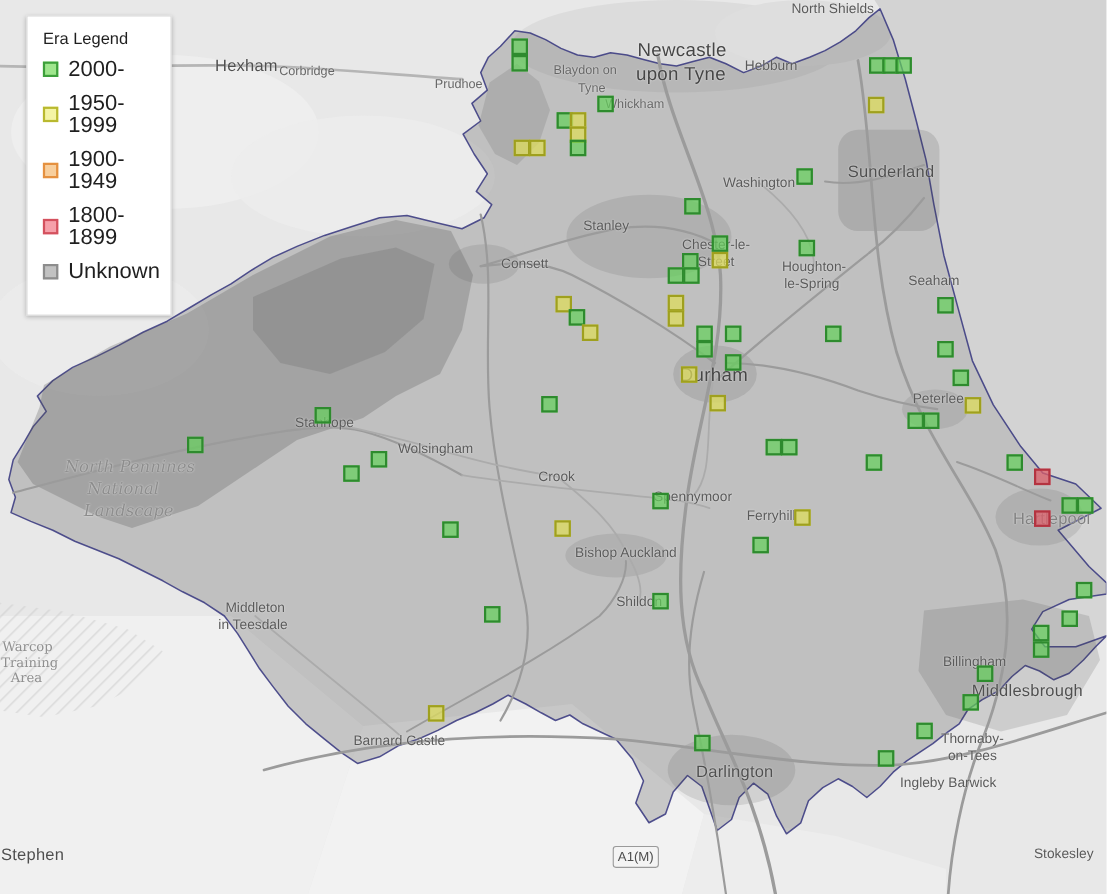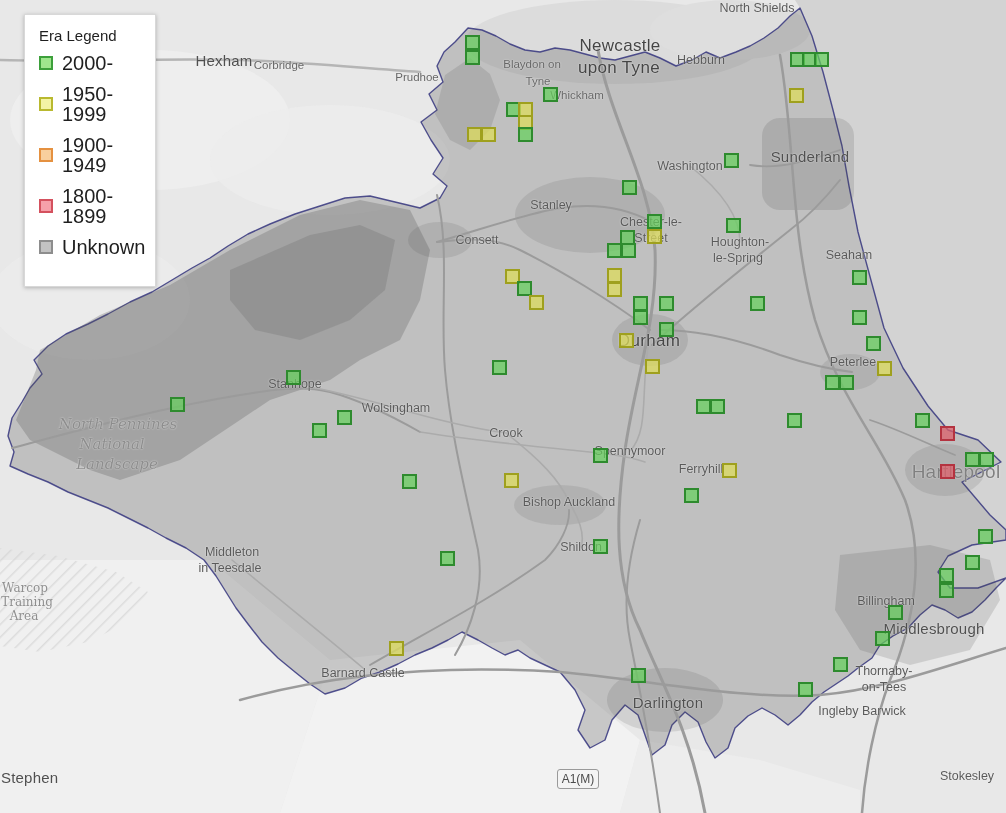--- a/index.html
+++ b/index.html
@@ -10,21 +10,21 @@
   }
   #basemap{position:absolute;left:0;top:0;}
   
   .lbl{
     position:absolute;transform:translate(-50%,-50%);
     white-space:nowrap;pointer-events:none;
     text-shadow:0 0 2px rgba(255,255,255,.55), 0 0 1px rgba(255,255,255,.4);
   }
   .city   {font-size:17px;color:#454545;letter-spacing:.3px;}
   .city2  {font-size:15px;color:#4f4f4f;letter-spacing:.2px;}
-  .city2lt{font-size:19px;color:#808080;letter-spacing:.2px;}
+  .city2lt{font-size:15px;color:#808080;letter-spacing:.2px;}
   .town   {font-size:12.5px;color:#5a5a5a;}
   .smalltown{font-size:11.5px;color:#666;}
   .area   {font-family:"DejaVu Serif",serif;font-style:italic;font-size:15px;color:#8d8d8d;}
   .areasm {font-family:"DejaVu Serif",serif;font-size:12px;color:#8f8f8f;}
   
   .marker{
     position:absolute;width:15px;height:15px;box-sizing:border-box;
     border:2px solid #000;
   }
   .marker.crossed{

